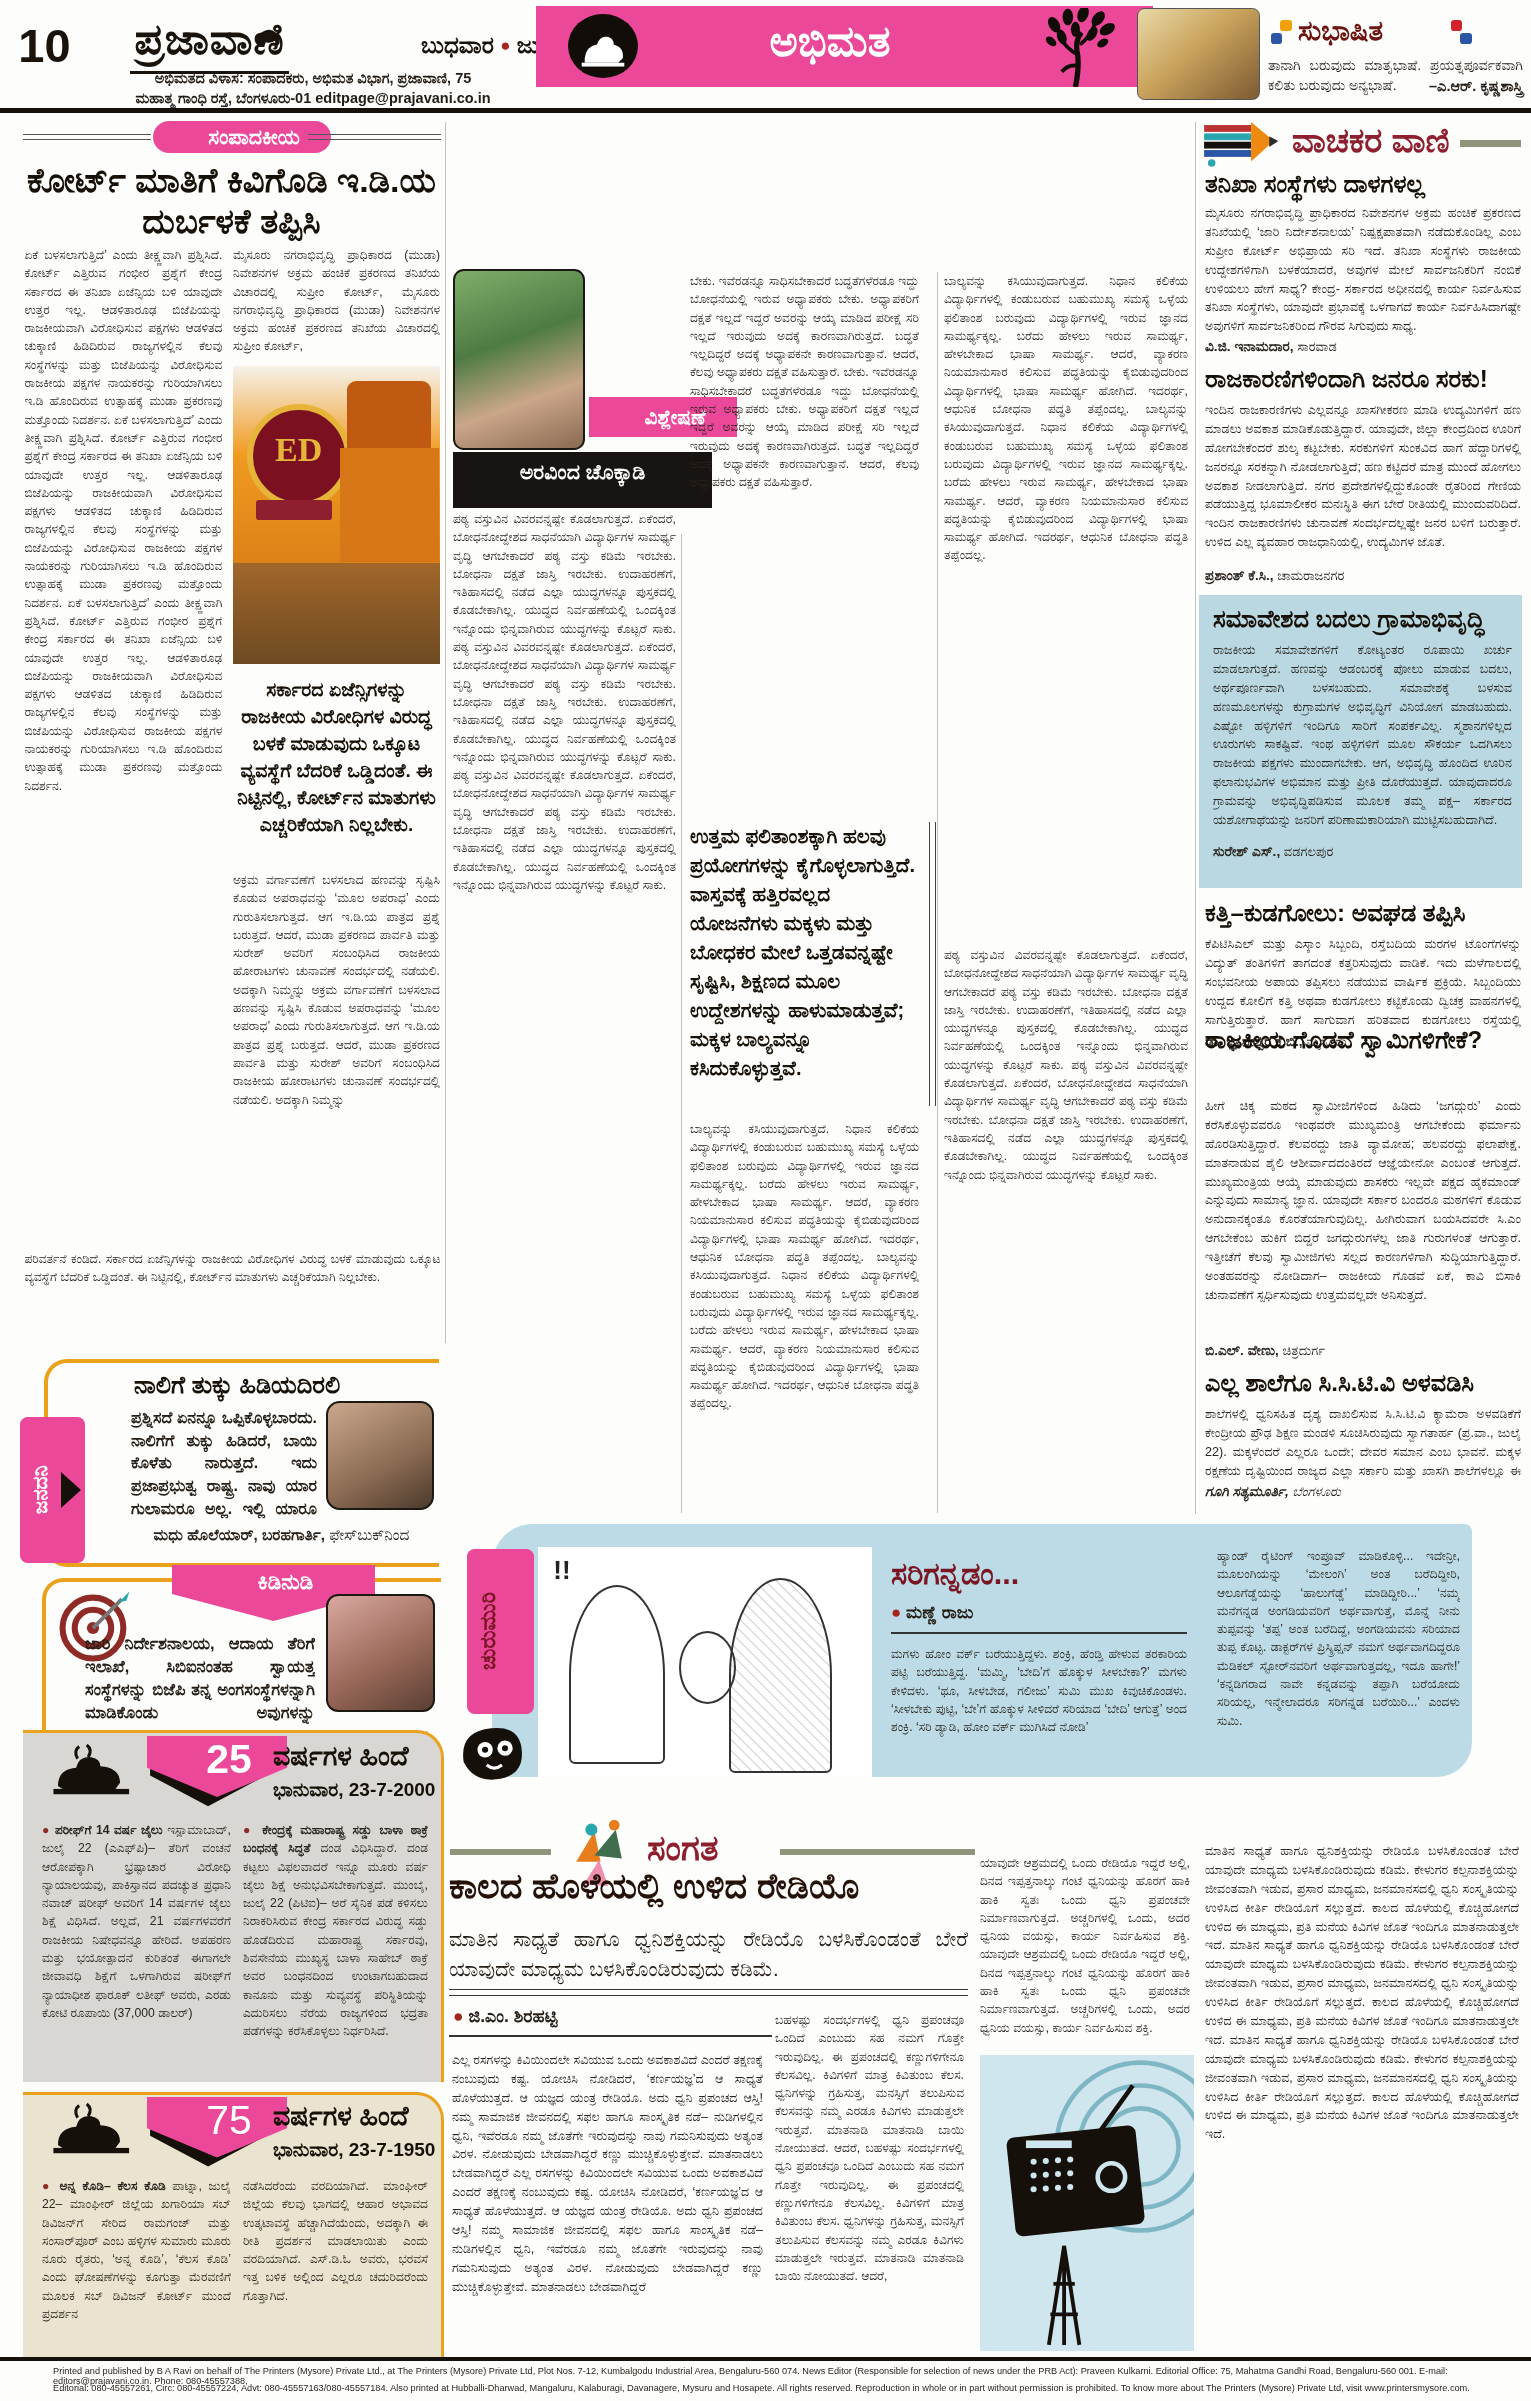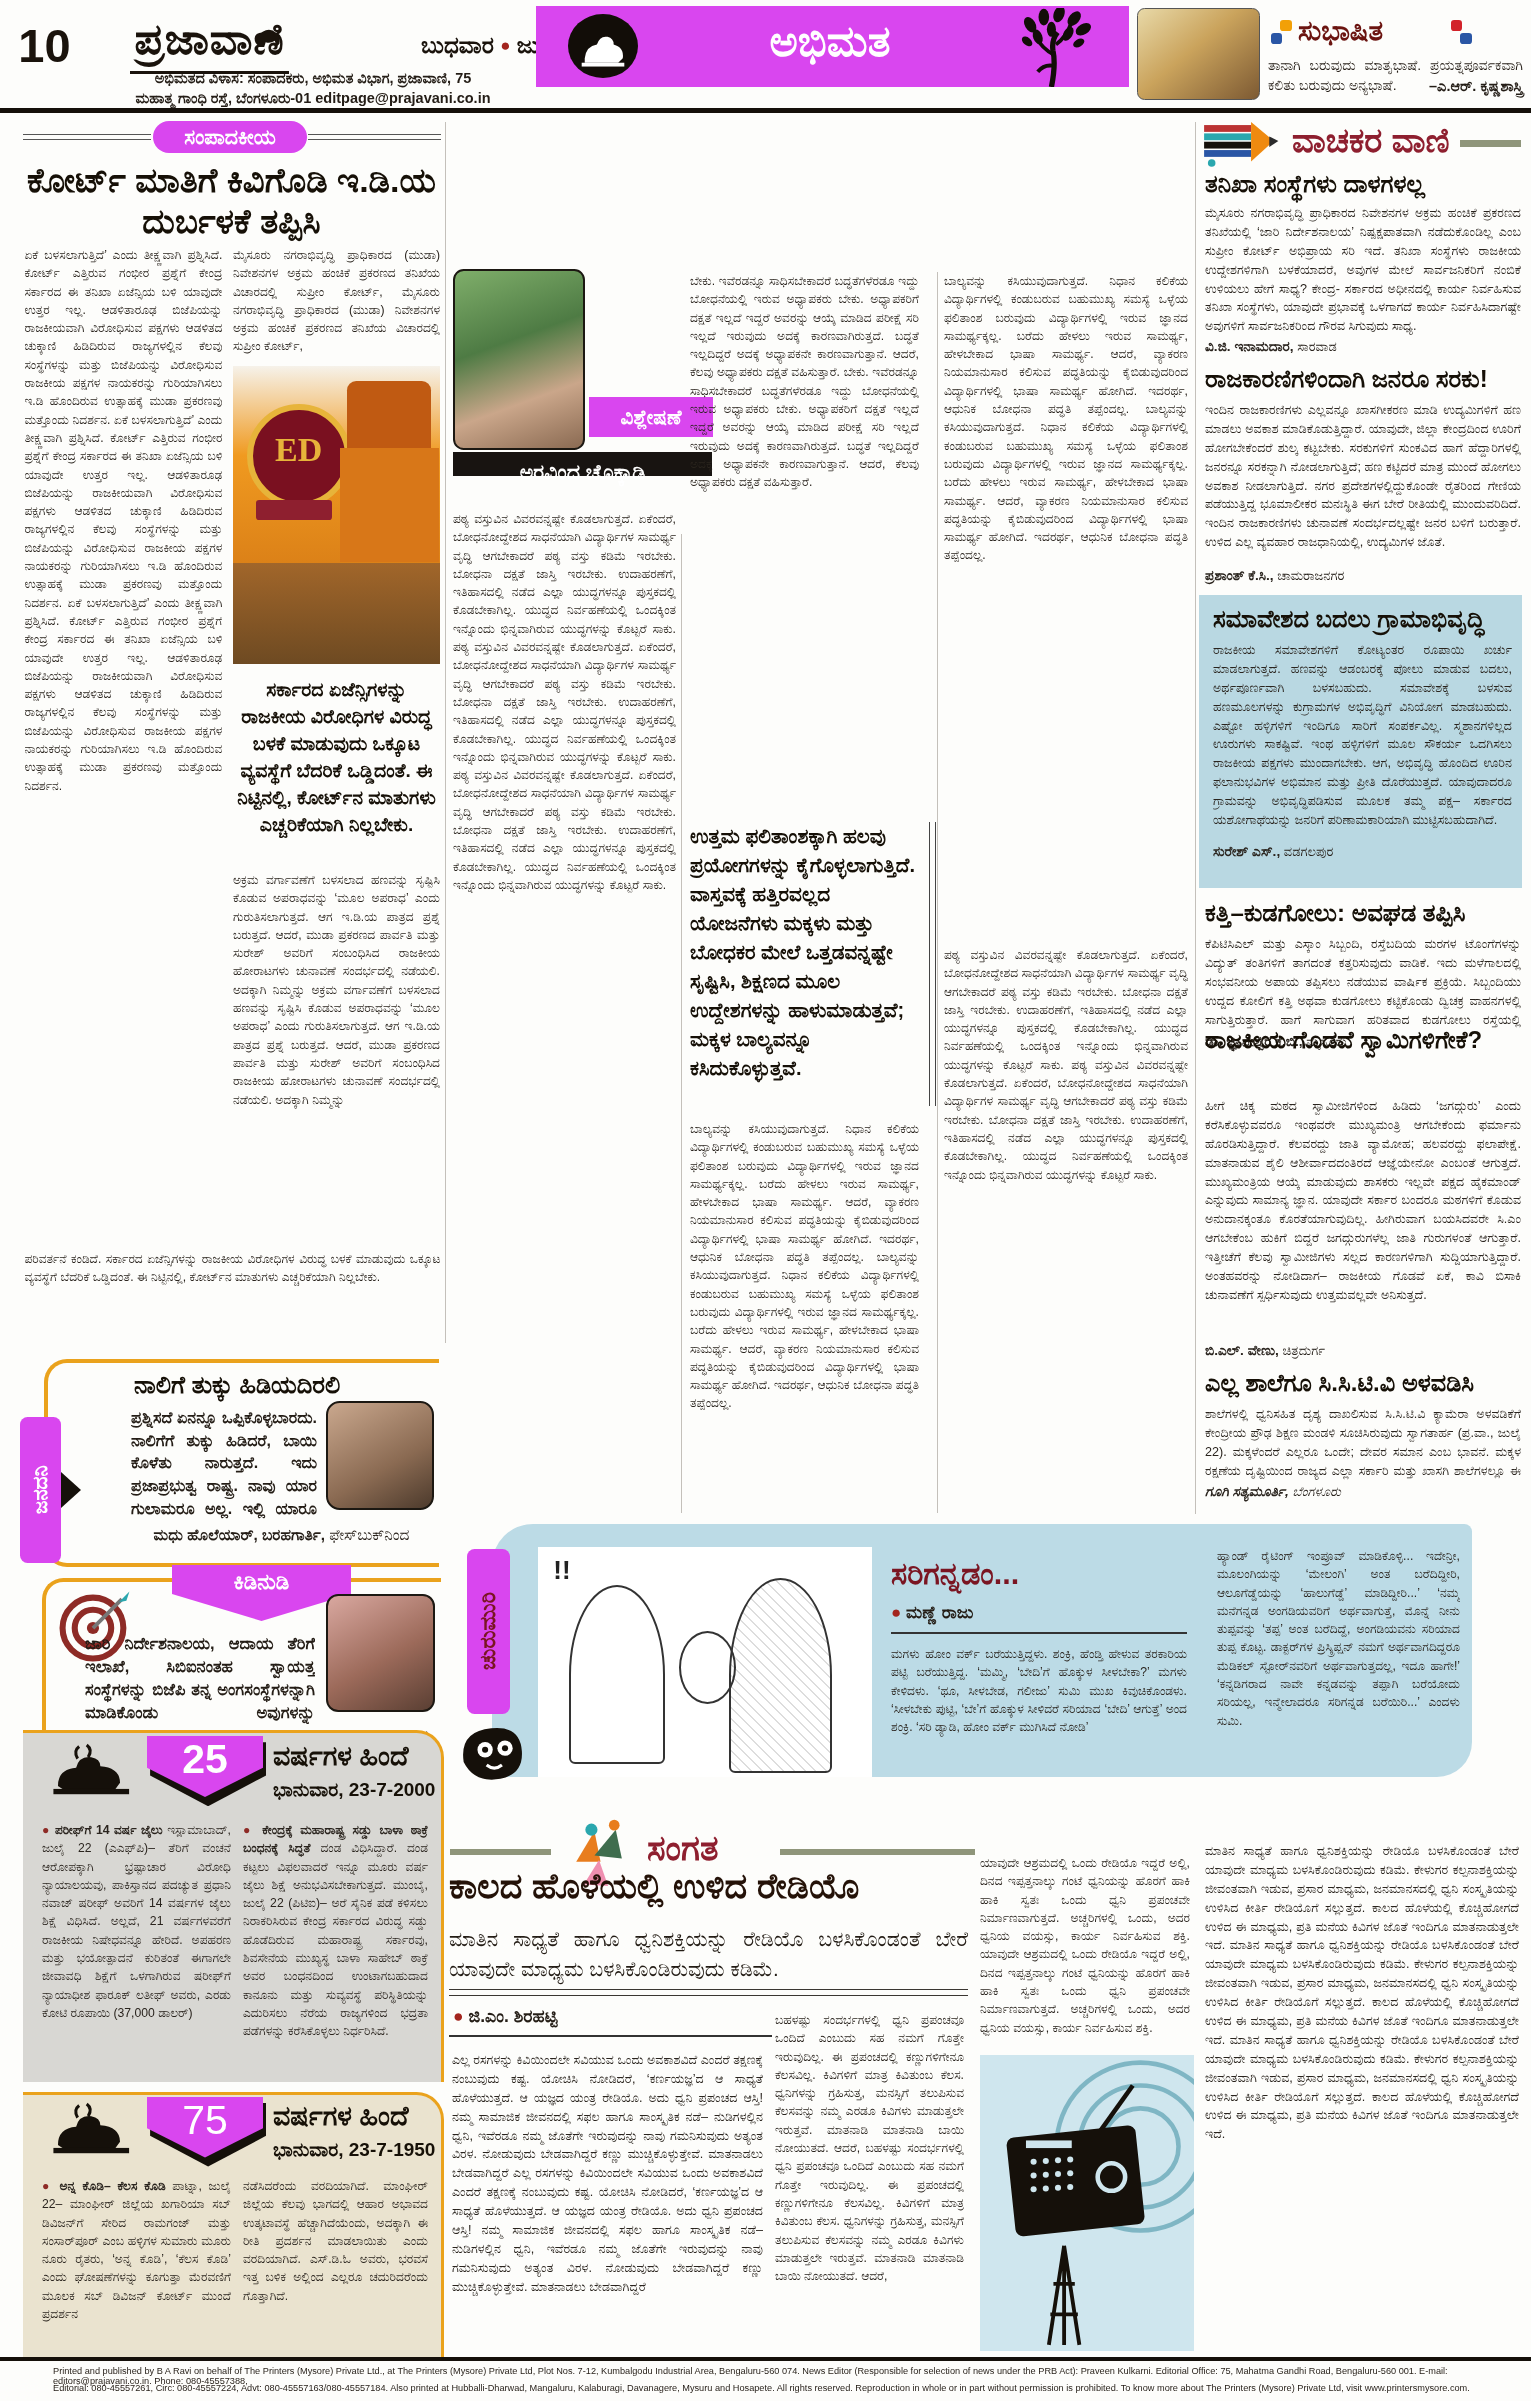--- a/index.html
+++ b/index.html
@@ -4,21 +4,21 @@
 <style>
   html,body{margin:0;padding:0;background:#e8e8e8;}
   #page{position:relative;width:1532px;height:2401px;background:#fdfdfb;margin:0 auto;
         font-family:"Liberation Sans",sans-serif;color:#241d16;overflow:hidden;}
   .abs{position:absolute;}
   .just{text-align:justify;}
   .body-txt{font-size:12.2px;line-height:1.5;color:#2a241e;overflow:hidden;text-align:justify;}
   .hairline{background:#c4c0ba;width:0.8px;}
   .dbl{height:4.6px;border-top:1.5px solid #3a3631;border-bottom:1.5px solid #3a3631;}
   .olive{background:#8f957a;}
-  .teal{background:#d946ef;}
+  .teal{background:#ec4899;padding-left:24px;}
   .sig{font-size:13px;text-align:left;color:#2a241e;}
   .sig b{font-size:13.7px;}
   .lhead{font-size:24px;font-weight:bold;color:#161007;line-height:1.1;}
   .rot{writing-mode:vertical-rl;transform:rotate(180deg);text-align:center;}
   .pillrule{height:3.8px;border-top:0.8px solid #555;border-bottom:0.8px solid #555;}
   .photo{border:2.3px solid #1c1812;border-radius:10.7px;}
   .clip-pennant{clip-path:polygon(0 0,100% 0,100% 52%,50% 100%,0 52%);}
 </style>
 </head>
 <body>
@@ -183,21 +183,21 @@
     <div class="abs body-txt" style="left:19px;top:82px;width:189px;height:166px;">
       <span style="color:#8e2b26;font-weight:bold;">● </span><b>ಅನ್ನ ಕೊಡಿ– ಕೆಲಸ ಕೊಡಿ</b>
       <span>ಪಾಟ್ನಾ, ಜುಲೈ 22– ಮಾಂಘೀರ್ ಜಿಲ್ಲೆಯ ಖಗಾರಿಯಾ ಸಬ್ ಡಿವಿಜನ್‌ಗೆ ಸೇರಿದ ರಾಮಗಂಜ್ ಮತ್ತು ಸಂಸಾರ್‌ಪೂರ್ ಎಂಬ ಹಳ್ಳಿಗಳ ಸುಮಾರು ಮೂರು ನೂರು ರೈತರು, ‘ಅನ್ನ ಕೊಡಿ’, ‘ಕೆಲಸ ಕೊಡಿ’ ಎಂದು ಘೋಷಣೆಗಳನ್ನು ಕೂಗುತ್ತಾ ಮೆರವಣಿಗೆ ಮೂಲಕ ಸಬ್ ಡಿವಿಜನ್ ಕೋರ್ಟ್ ಮುಂದೆ ಪ್ರದರ್ಶನ</span>
     </div>
     <div class="abs body-txt" style="left:220px;top:82px;width:185px;height:166px;">ನಡೆಸಿದರೆಂದು ವರದಿಯಾಗಿದೆ. ಮಾಂಘೀರ್ ಜಿಲ್ಲೆಯ ಕೆಲವು ಭಾಗದಲ್ಲಿ ಆಹಾರ ಅಭಾವದ ಉತ್ಕಟಾವಸ್ಥೆ ಹೆಚ್ಚಾಗಿದೆಯೆಂದು, ಅದಕ್ಕಾಗಿ ಈ ರೀತಿ ಪ್ರದರ್ಶನ ಮಾಡಲಾಯಿತು ಎಂದು ವರದಿಯಾಗಿದೆ. ಎಸ್.ಡಿ.ಓ ಅವರು, ಭರವಸೆ ಇತ್ತ ಬಳಿಕ ಅಲ್ಲಿಂದ ಎಲ್ಲರೂ ಚದುರಿದರೆಂದು ಗೊತ್ತಾಗಿದೆ.</div>
   </div>
 
 
   <div class="abs photo" style="left:453px;top:269px;width:128px;height:177px;background:linear-gradient(160deg,#7fae6a 0%,#4e7b44 40%,#caa68a 70%,#8a6a52 100%);"></div>
   <div class="abs teal" style="left:589px;top:397px;width:124px;height:40px;text-align:center;line-height:40px;font-size:20px;font-weight:bold;color:#fff;">ವಿಶ್ಲೇಷಣೆ</div>
-  <div class="abs" style="left:453px;top:452px;width:259px;height:24px;background:#181411;text-align:center;line-height:40px;font-size:20.6px;font-weight:bold;color:#fff;">ಅರವಿಂದ ಚೊಕ್ಕಾಡಿ</div>
+  <div class="abs" style="left:453px;top:452px;width:259px;height:56px;background:#181411;text-align:center;line-height:40px;font-size:20.6px;font-weight:bold;color:#fff;">ಅರವಿಂದ ಚೊಕ್ಕಾಡಿ</div>
 
   <div class="abs body-txt" style="left:453px;top:510px;width:223px;height:1003px;">ಪಠ್ಯ ವಸ್ತುವಿನ ವಿವರವನ್ನಷ್ಟೇ ಕೊಡಲಾಗುತ್ತದೆ. ಏಕೆಂದರೆ, ಬೋಧನೋದ್ದೇಶದ ಸಾಧನೆಯಾಗಿ ವಿದ್ಯಾರ್ಥಿಗಳ ಸಾಮರ್ಥ್ಯ ವೃದ್ಧಿ ಆಗಬೇಕಾದರೆ ಪಠ್ಯ ವಸ್ತು ಕಡಿಮೆ ಇರಬೇಕು. ಬೋಧನಾ ದಕ್ಷತೆ ಜಾಸ್ತಿ ಇರಬೇಕು. ಉದಾಹರಣೆಗೆ, ಇತಿಹಾಸದಲ್ಲಿ ನಡೆದ ಎಲ್ಲಾ ಯುದ್ಧಗಳನ್ನೂ ಪುಸ್ತಕದಲ್ಲಿ ಕೊಡಬೇಕಾಗಿಲ್ಲ. ಯುದ್ಧದ ನಿರ್ವಹಣೆಯಲ್ಲಿ ಒಂದಕ್ಕಿಂತ ಇನ್ನೊಂದು ಭಿನ್ನವಾಗಿರುವ ಯುದ್ಧಗಳನ್ನು ಕೊಟ್ಟರೆ ಸಾಕು. ಪಠ್ಯ ವಸ್ತುವಿನ ವಿವರವನ್ನಷ್ಟೇ ಕೊಡಲಾಗುತ್ತದೆ. ಏಕೆಂದರೆ, ಬೋಧನೋದ್ದೇಶದ ಸಾಧನೆಯಾಗಿ ವಿದ್ಯಾರ್ಥಿಗಳ ಸಾಮರ್ಥ್ಯ ವೃದ್ಧಿ ಆಗಬೇಕಾದರೆ ಪಠ್ಯ ವಸ್ತು ಕಡಿಮೆ ಇರಬೇಕು. ಬೋಧನಾ ದಕ್ಷತೆ ಜಾಸ್ತಿ ಇರಬೇಕು. ಉದಾಹರಣೆಗೆ, ಇತಿಹಾಸದಲ್ಲಿ ನಡೆದ ಎಲ್ಲಾ ಯುದ್ಧಗಳನ್ನೂ ಪುಸ್ತಕದಲ್ಲಿ ಕೊಡಬೇಕಾಗಿಲ್ಲ. ಯುದ್ಧದ ನಿರ್ವಹಣೆಯಲ್ಲಿ ಒಂದಕ್ಕಿಂತ ಇನ್ನೊಂದು ಭಿನ್ನವಾಗಿರುವ ಯುದ್ಧಗಳನ್ನು ಕೊಟ್ಟರೆ ಸಾಕು. ಪಠ್ಯ ವಸ್ತುವಿನ ವಿವರವನ್ನಷ್ಟೇ ಕೊಡಲಾಗುತ್ತದೆ. ಏಕೆಂದರೆ, ಬೋಧನೋದ್ದೇಶದ ಸಾಧನೆಯಾಗಿ ವಿದ್ಯಾರ್ಥಿಗಳ ಸಾಮರ್ಥ್ಯ ವೃದ್ಧಿ ಆಗಬೇಕಾದರೆ ಪಠ್ಯ ವಸ್ತು ಕಡಿಮೆ ಇರಬೇಕು. ಬೋಧನಾ ದಕ್ಷತೆ ಜಾಸ್ತಿ ಇರಬೇಕು. ಉದಾಹರಣೆಗೆ, ಇತಿಹಾಸದಲ್ಲಿ ನಡೆದ ಎಲ್ಲಾ ಯುದ್ಧಗಳನ್ನೂ ಪುಸ್ತಕದಲ್ಲಿ ಕೊಡಬೇಕಾಗಿಲ್ಲ. ಯುದ್ಧದ ನಿರ್ವಹಣೆಯಲ್ಲಿ ಒಂದಕ್ಕಿಂತ ಇನ್ನೊಂದು ಭಿನ್ನವಾಗಿರುವ ಯುದ್ಧಗಳನ್ನು ಕೊಟ್ಟರೆ ಸಾಕು.</div>
   <div class="abs body-txt" style="left:690px;top:272px;width:229px;height:536px;">ಬೇಕು. ಇವೆರಡನ್ನೂ ಸಾಧಿಸಬೇಕಾದರೆ ಬದ್ಧತೆಗಳೆರಡೂ ಇದ್ದು ಬೋಧನೆಯಲ್ಲಿ ಇರುವ ಅಧ್ಯಾಪಕರು ಬೇಕು. ಅಧ್ಯಾಪಕರಿಗೆ ದಕ್ಷತೆ ಇಲ್ಲದೆ ಇದ್ದರೆ ಅವರನ್ನು ಆಯ್ಕೆ ಮಾಡಿದ ಪರೀಕ್ಷೆ ಸರಿ ಇಲ್ಲದೆ ಇರುವುದು ಅದಕ್ಕೆ ಕಾರಣವಾಗಿರುತ್ತದೆ. ಬದ್ಧತೆ ಇಲ್ಲದಿದ್ದರೆ ಅದಕ್ಕೆ ಅಧ್ಯಾಪಕನೇ ಕಾರಣವಾಗುತ್ತಾನೆ. ಆದರೆ, ಕೆಲವು ಅಧ್ಯಾಪಕರು ದಕ್ಷತೆ ವಹಿಸುತ್ತಾರೆ. ಬೇಕು. ಇವೆರಡನ್ನೂ ಸಾಧಿಸಬೇಕಾದರೆ ಬದ್ಧತೆಗಳೆರಡೂ ಇದ್ದು ಬೋಧನೆಯಲ್ಲಿ ಇರುವ ಅಧ್ಯಾಪಕರು ಬೇಕು. ಅಧ್ಯಾಪಕರಿಗೆ ದಕ್ಷತೆ ಇಲ್ಲದೆ ಇದ್ದರೆ ಅವರನ್ನು ಆಯ್ಕೆ ಮಾಡಿದ ಪರೀಕ್ಷೆ ಸರಿ ಇಲ್ಲದೆ ಇರುವುದು ಅದಕ್ಕೆ ಕಾರಣವಾಗಿರುತ್ತದೆ. ಬದ್ಧತೆ ಇಲ್ಲದಿದ್ದರೆ ಅದಕ್ಕೆ ಅಧ್ಯಾಪಕನೇ ಕಾರಣವಾಗುತ್ತಾನೆ. ಆದರೆ, ಕೆಲವು ಅಧ್ಯಾಪಕರು ದಕ್ಷತೆ ವಹಿಸುತ್ತಾರೆ.</div>
 
   <div class="abs" style="left:690px;top:822px;width:229px;height:284px;font-size:20px;font-weight:bold;line-height:1.45;color:#161007;overflow:hidden;">ಉತ್ತಮ ಫಲಿತಾಂಶಕ್ಕಾಗಿ ಹಲವು ಪ್ರಯೋಗಗಳನ್ನು ಕೈಗೊಳ್ಳಲಾಗುತ್ತಿದೆ. ವಾಸ್ತವಕ್ಕೆ ಹತ್ತಿರವಲ್ಲದ ಯೋಜನೆಗಳು ಮಕ್ಕಳು ಮತ್ತು ಬೋಧಕರ ಮೇಲೆ ಒತ್ತಡವನ್ನಷ್ಟೇ ಸೃಷ್ಟಿಸಿ, ಶಿಕ್ಷಣದ ಮೂಲ ಉದ್ದೇಶಗಳನ್ನು ಹಾಳುಮಾಡುತ್ತವೆ; ಮಕ್ಕಳ ಬಾಲ್ಯವನ್ನೂ ಕಸಿದುಕೊಳ್ಳುತ್ತವೆ.</div>
   <div class="abs" style="left:929px;top:822px;width:4.6px;height:284px;border-left:1.5px solid #444;border-right:1.5px solid #444;"></div>
 
   <div class="abs body-txt" style="left:690px;top:1120px;width:229px;height:393px;">ಬಾಲ್ಯವನ್ನು ಕಸಿಯುವುದಾಗುತ್ತದೆ. ನಿಧಾನ ಕಲಿಕೆಯ ವಿದ್ಯಾರ್ಥಿಗಳಲ್ಲಿ ಕಂಡುಬರುವ ಬಹುಮುಖ್ಯ ಸಮಸ್ಯೆ ಒಳ್ಳೆಯ ಫಲಿತಾಂಶ ಬರುವುದು ವಿದ್ಯಾರ್ಥಿಗಳಲ್ಲಿ ಇರುವ ಜ್ಞಾನದ ಸಾಮರ್ಥ್ಯಕ್ಕಲ್ಲ. ಬರೆದು ಹೇಳಲು ಇರುವ ಸಾಮರ್ಥ್ಯ, ಹೇಳಬೇಕಾದ ಭಾಷಾ ಸಾಮರ್ಥ್ಯ. ಆದರೆ, ವ್ಯಾಕರಣ ನಿಯಮಾನುಸಾರ ಕಲಿಸುವ ಪದ್ಧತಿಯನ್ನು ಕೈಬಿಡುವುದರಿಂದ ವಿದ್ಯಾರ್ಥಿಗಳಲ್ಲಿ ಭಾಷಾ ಸಾಮರ್ಥ್ಯ ಹೋಗಿದೆ. ಇದರರ್ಥ, ಆಧುನಿಕ ಬೋಧನಾ ಪದ್ಧತಿ ತಪ್ಪೆಂದಲ್ಲ. ಬಾಲ್ಯವನ್ನು ಕಸಿಯುವುದಾಗುತ್ತದೆ. ನಿಧಾನ ಕಲಿಕೆಯ ವಿದ್ಯಾರ್ಥಿಗಳಲ್ಲಿ ಕಂಡುಬರುವ ಬಹುಮುಖ್ಯ ಸಮಸ್ಯೆ ಒಳ್ಳೆಯ ಫಲಿತಾಂಶ ಬರುವುದು ವಿದ್ಯಾರ್ಥಿಗಳಲ್ಲಿ ಇರುವ ಜ್ಞಾನದ ಸಾಮರ್ಥ್ಯಕ್ಕಲ್ಲ. ಬರೆದು ಹೇಳಲು ಇರುವ ಸಾಮರ್ಥ್ಯ, ಹೇಳಬೇಕಾದ ಭಾಷಾ ಸಾಮರ್ಥ್ಯ. ಆದರೆ, ವ್ಯಾಕರಣ ನಿಯಮಾನುಸಾರ ಕಲಿಸುವ ಪದ್ಧತಿಯನ್ನು ಕೈಬಿಡುವುದರಿಂದ ವಿದ್ಯಾರ್ಥಿಗಳಲ್ಲಿ ಭಾಷಾ ಸಾಮರ್ಥ್ಯ ಹೋಗಿದೆ. ಇದರರ್ಥ, ಆಧುನಿಕ ಬೋಧನಾ ಪದ್ಧತಿ ತಪ್ಪೆಂದಲ್ಲ.</div>
   <div class="abs body-txt" style="left:944px;top:272px;width:244px;height:1241px;">ಬಾಲ್ಯವನ್ನು ಕಸಿಯುವುದಾಗುತ್ತದೆ. ನಿಧಾನ ಕಲಿಕೆಯ ವಿದ್ಯಾರ್ಥಿಗಳಲ್ಲಿ ಕಂಡುಬರುವ ಬಹುಮುಖ್ಯ ಸಮಸ್ಯೆ ಒಳ್ಳೆಯ ಫಲಿತಾಂಶ ಬರುವುದು ವಿದ್ಯಾರ್ಥಿಗಳಲ್ಲಿ ಇರುವ ಜ್ಞಾನದ ಸಾಮರ್ಥ್ಯಕ್ಕಲ್ಲ. ಬರೆದು ಹೇಳಲು ಇರುವ ಸಾಮರ್ಥ್ಯ, ಹೇಳಬೇಕಾದ ಭಾಷಾ ಸಾಮರ್ಥ್ಯ. ಆದರೆ, ವ್ಯಾಕರಣ ನಿಯಮಾನುಸಾರ ಕಲಿಸುವ ಪದ್ಧತಿಯನ್ನು ಕೈಬಿಡುವುದರಿಂದ ವಿದ್ಯಾರ್ಥಿಗಳಲ್ಲಿ ಭಾಷಾ ಸಾಮರ್ಥ್ಯ ಹೋಗಿದೆ. ಇದರರ್ಥ, ಆಧುನಿಕ ಬೋಧನಾ ಪದ್ಧತಿ ತಪ್ಪೆಂದಲ್ಲ. ಬಾಲ್ಯವನ್ನು ಕಸಿಯುವುದಾಗುತ್ತದೆ. ನಿಧಾನ ಕಲಿಕೆಯ ವಿದ್ಯಾರ್ಥಿಗಳಲ್ಲಿ ಕಂಡುಬರುವ ಬಹುಮುಖ್ಯ ಸಮಸ್ಯೆ ಒಳ್ಳೆಯ ಫಲಿತಾಂಶ ಬರುವುದು ವಿದ್ಯಾರ್ಥಿಗಳಲ್ಲಿ ಇರುವ ಜ್ಞಾನದ ಸಾಮರ್ಥ್ಯಕ್ಕಲ್ಲ. ಬರೆದು ಹೇಳಲು ಇರುವ ಸಾಮರ್ಥ್ಯ, ಹೇಳಬೇಕಾದ ಭಾಷಾ ಸಾಮರ್ಥ್ಯ. ಆದರೆ, ವ್ಯಾಕರಣ ನಿಯಮಾನುಸಾರ ಕಲಿಸುವ ಪದ್ಧತಿಯನ್ನು ಕೈಬಿಡುವುದರಿಂದ ವಿದ್ಯಾರ್ಥಿಗಳಲ್ಲಿ ಭಾಷಾ ಸಾಮರ್ಥ್ಯ ಹೋಗಿದೆ. ಇದರರ್ಥ, ಆಧುನಿಕ ಬೋಧನಾ ಪದ್ಧತಿ ತಪ್ಪೆಂದಲ್ಲ.</div>
   <div class="abs body-txt" style="left:944px;top:946px;width:244px;height:567px;">ಪಠ್ಯ ವಸ್ತುವಿನ ವಿವರವನ್ನಷ್ಟೇ ಕೊಡಲಾಗುತ್ತದೆ. ಏಕೆಂದರೆ, ಬೋಧನೋದ್ದೇಶದ ಸಾಧನೆಯಾಗಿ ವಿದ್ಯಾರ್ಥಿಗಳ ಸಾಮರ್ಥ್ಯ ವೃದ್ಧಿ ಆಗಬೇಕಾದರೆ ಪಠ್ಯ ವಸ್ತು ಕಡಿಮೆ ಇರಬೇಕು. ಬೋಧನಾ ದಕ್ಷತೆ ಜಾಸ್ತಿ ಇರಬೇಕು. ಉದಾಹರಣೆಗೆ, ಇತಿಹಾಸದಲ್ಲಿ ನಡೆದ ಎಲ್ಲಾ ಯುದ್ಧಗಳನ್ನೂ ಪುಸ್ತಕದಲ್ಲಿ ಕೊಡಬೇಕಾಗಿಲ್ಲ. ಯುದ್ಧದ ನಿರ್ವಹಣೆಯಲ್ಲಿ ಒಂದಕ್ಕಿಂತ ಇನ್ನೊಂದು ಭಿನ್ನವಾಗಿರುವ ಯುದ್ಧಗಳನ್ನು ಕೊಟ್ಟರೆ ಸಾಕು. ಪಠ್ಯ ವಸ್ತುವಿನ ವಿವರವನ್ನಷ್ಟೇ ಕೊಡಲಾಗುತ್ತದೆ. ಏಕೆಂದರೆ, ಬೋಧನೋದ್ದೇಶದ ಸಾಧನೆಯಾಗಿ ವಿದ್ಯಾರ್ಥಿಗಳ ಸಾಮರ್ಥ್ಯ ವೃದ್ಧಿ ಆಗಬೇಕಾದರೆ ಪಠ್ಯ ವಸ್ತು ಕಡಿಮೆ ಇರಬೇಕು. ಬೋಧನಾ ದಕ್ಷತೆ ಜಾಸ್ತಿ ಇರಬೇಕು. ಉದಾಹರಣೆಗೆ, ಇತಿಹಾಸದಲ್ಲಿ ನಡೆದ ಎಲ್ಲಾ ಯುದ್ಧಗಳನ್ನೂ ಪುಸ್ತಕದಲ್ಲಿ ಕೊಡಬೇಕಾಗಿಲ್ಲ. ಯುದ್ಧದ ನಿರ್ವಹಣೆಯಲ್ಲಿ ಒಂದಕ್ಕಿಂತ ಇನ್ನೊಂದು ಭಿನ್ನವಾಗಿರುವ ಯುದ್ಧಗಳನ್ನು ಕೊಟ್ಟರೆ ಸಾಕು.</div>

